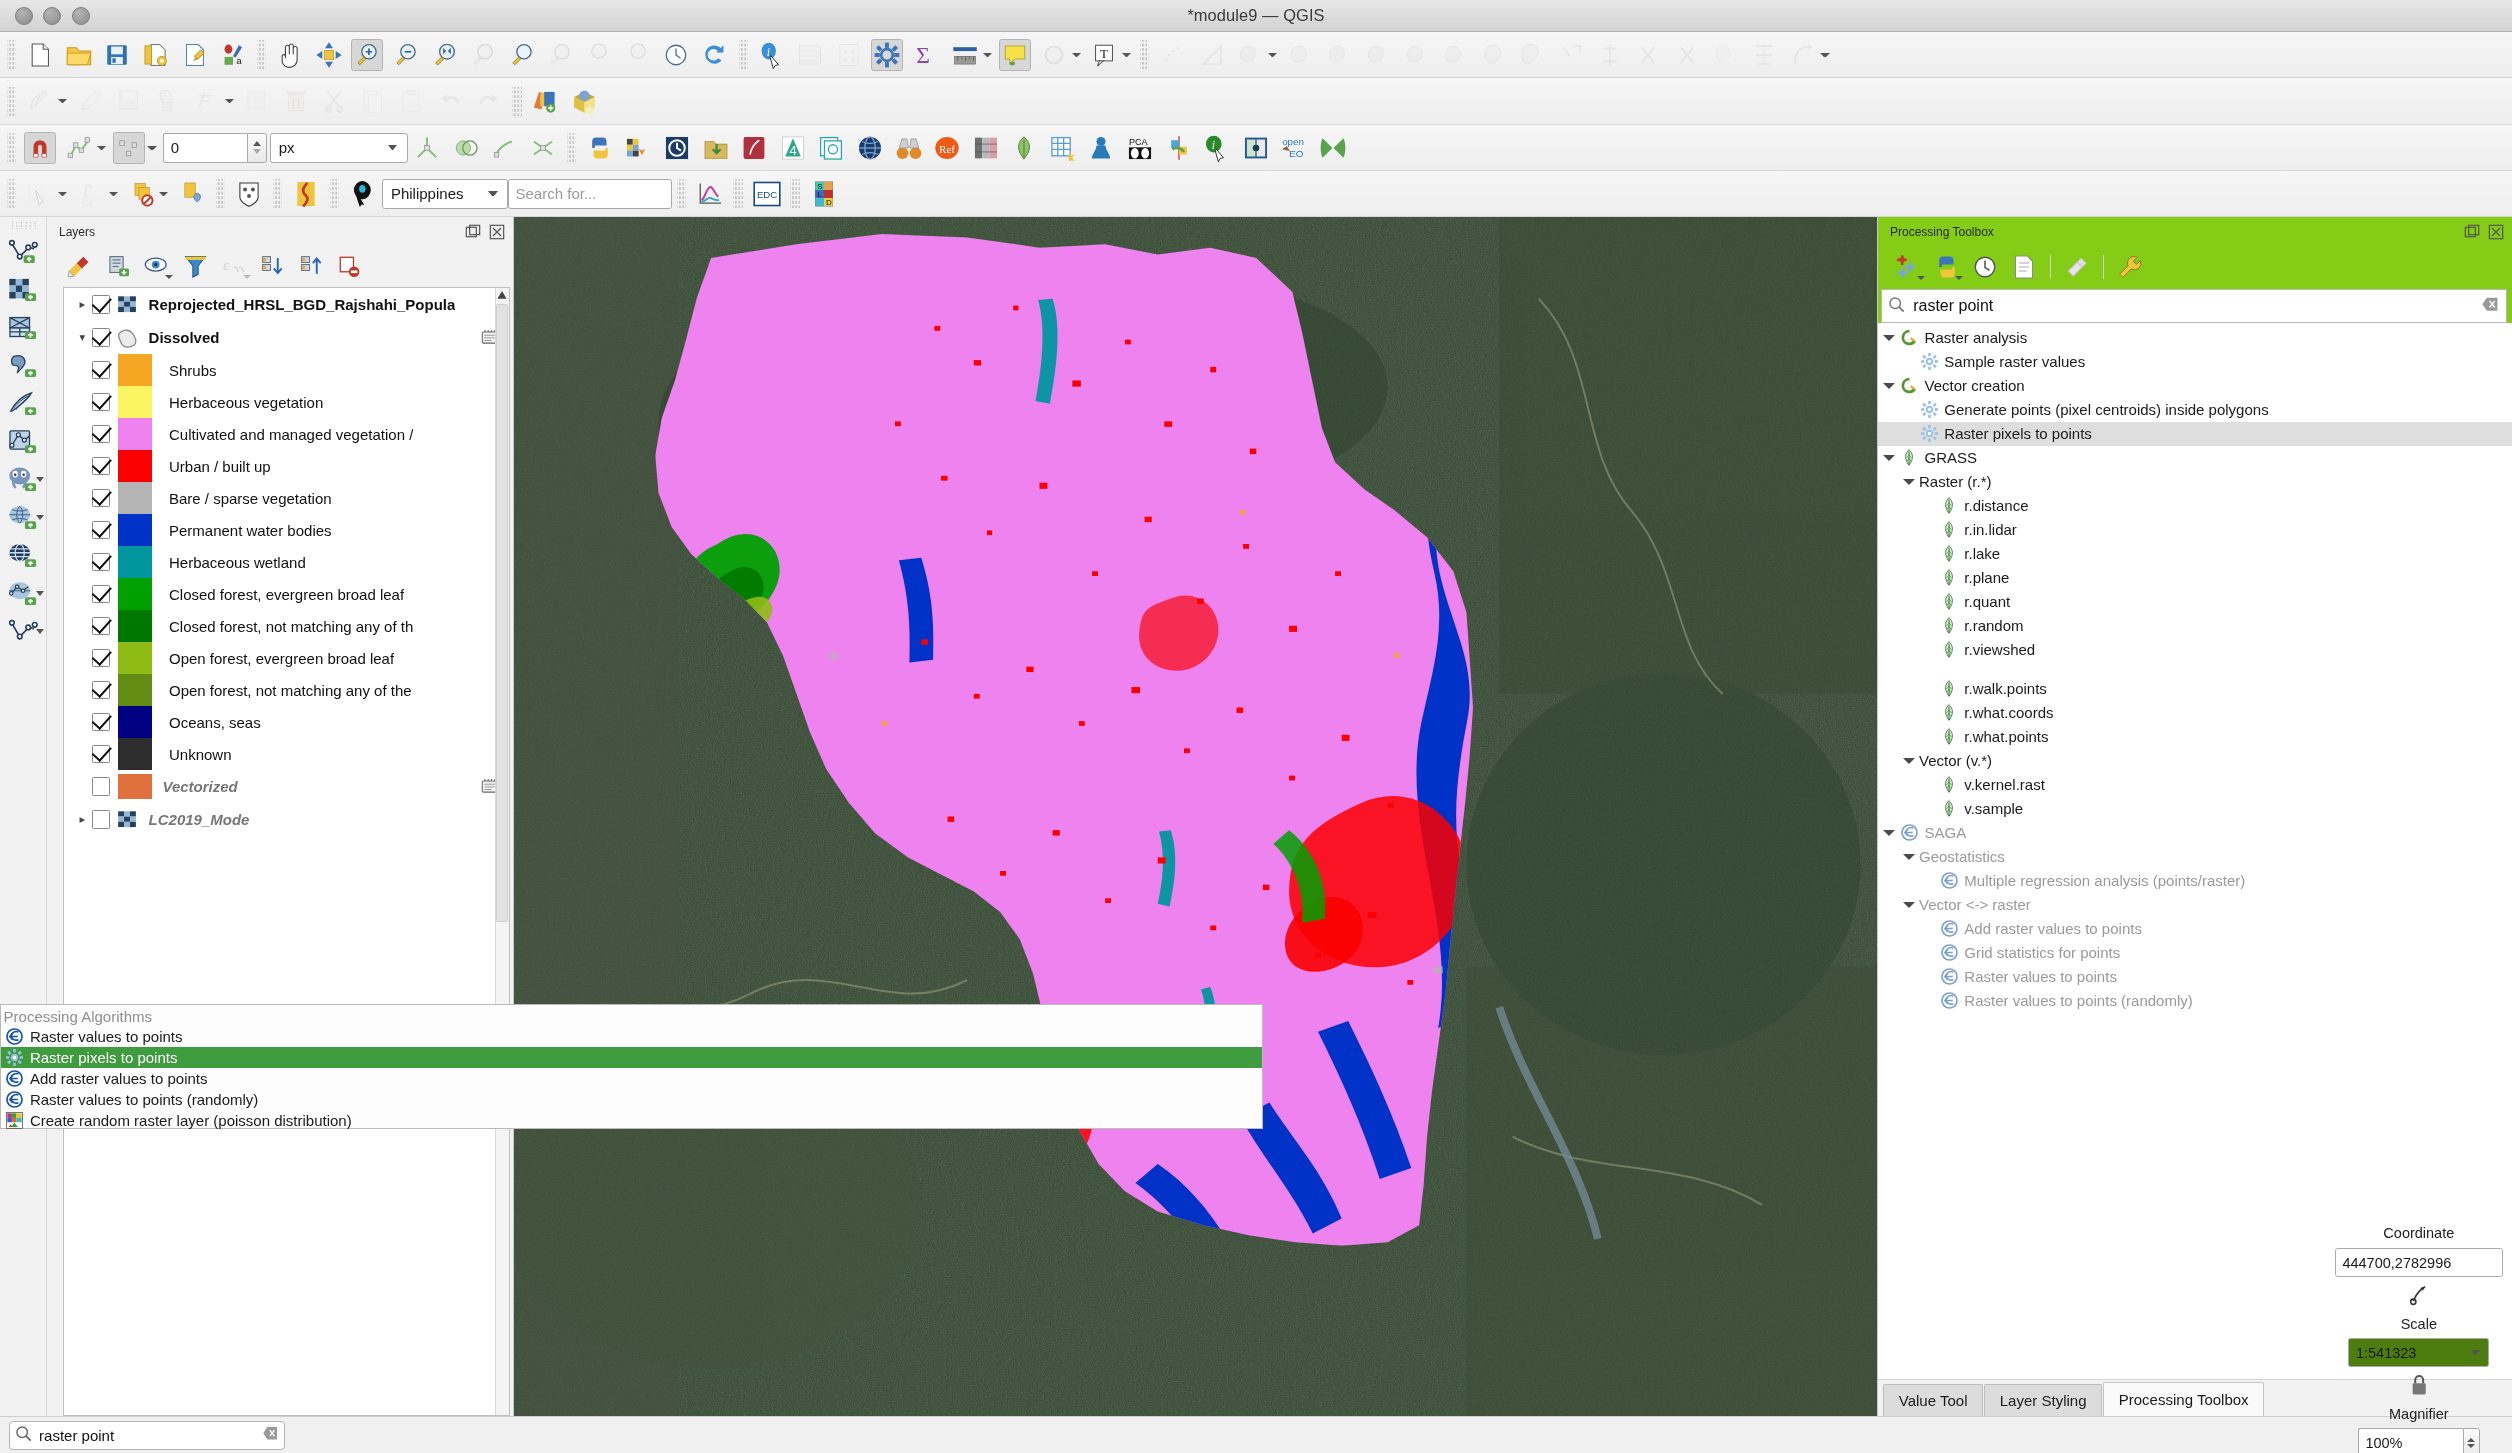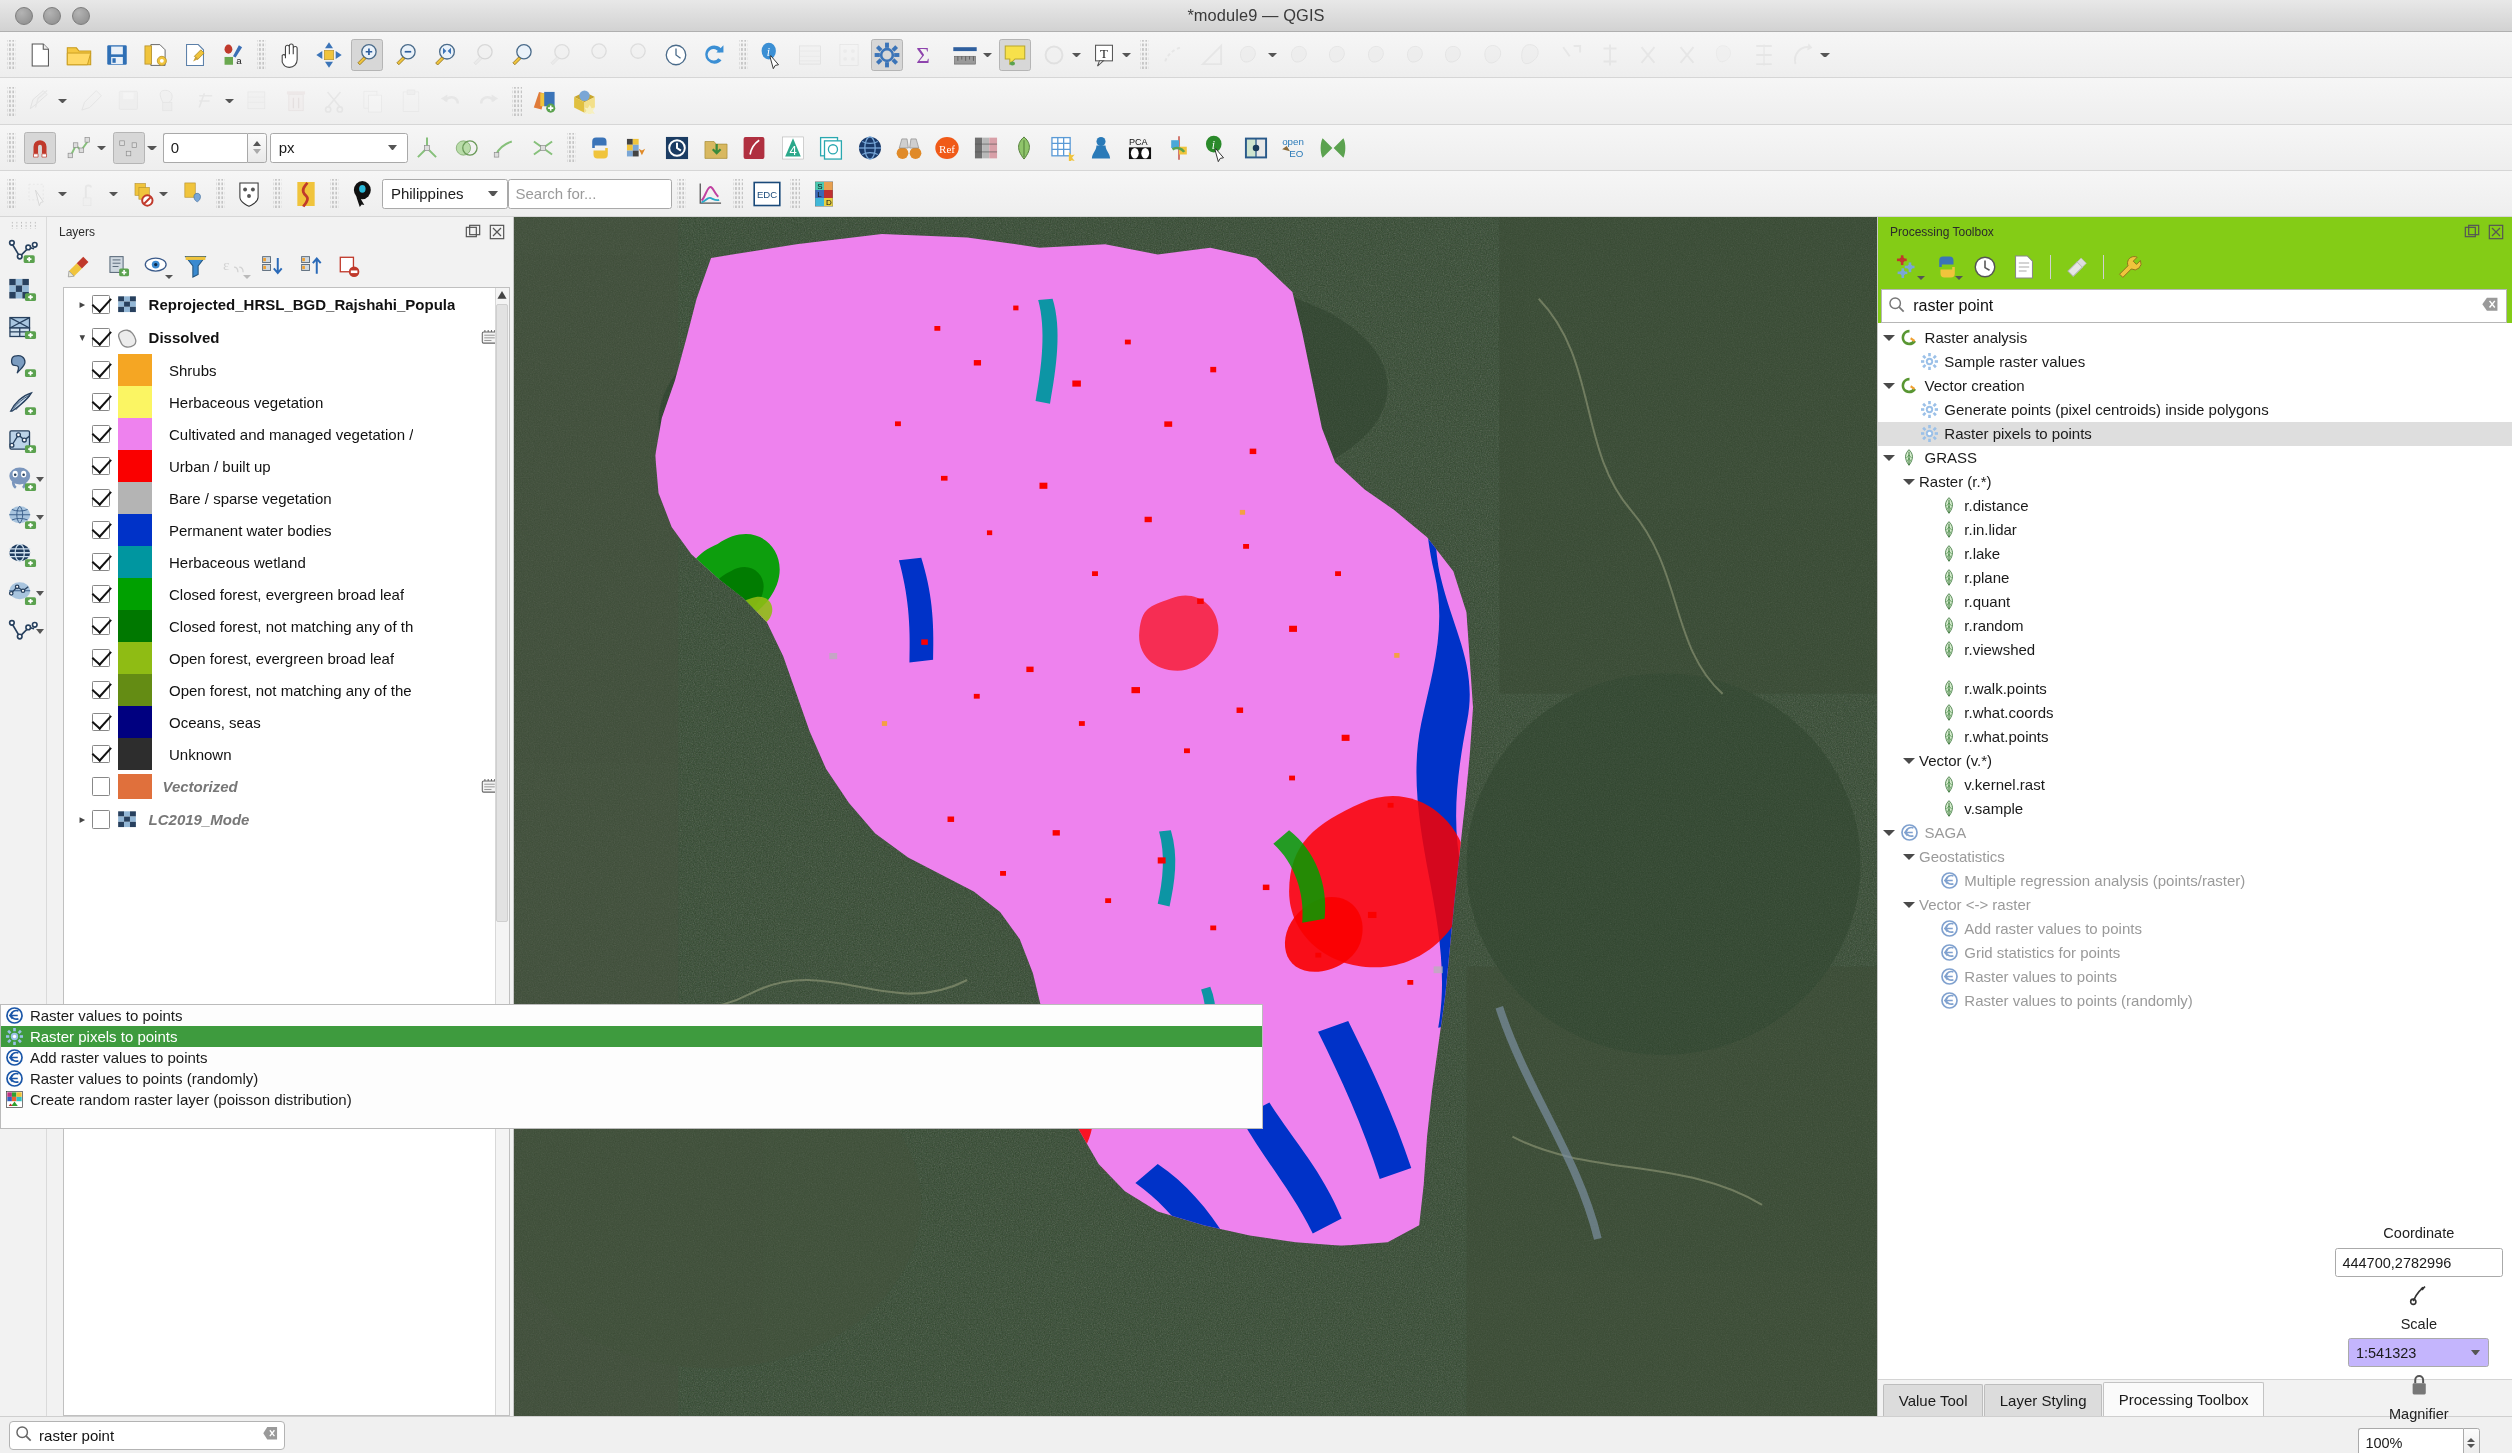--- a/index.html
+++ b/index.html
@@ -154,21 +154,21 @@
   .slabel { color:#222; }
   .sbox { background:#fff; border:0.7px solid #aaa; height:29px; display:flex;align-items:center;
      padding:0 6.6px; font-size:14.5px; border-radius:2.6px;}
   .sspin { display:flex; }
   .sspin .sbox { border-right:none; border-radius:2.6px 0 0 2.6px;}
   .sar { width:17px;height:29px;border:0.7px solid #aaa;border-radius:0 2.6px 2.6px 0;
      background:linear-gradient(180deg,#fcfcfc,#eaeaea);display:flex;flex-direction:column;
      align-items:center;justify-content:center;gap:2.6px;}
   .sar b{display:block;width:0;height:0;border-left:4px solid transparent;border-right:4px solid transparent;}
   .sar b.up{border-bottom:4.6px solid #555;} .sar b.dn{border-top:4.6px solid #555;}
-  .scombo { background:#c4b5fd;border:0.7px solid #aaa;height:29px;display:flex;align-items:center;
+  .scombo { background:#4d7c0f;border:0.7px solid #aaa;height:29px;display:flex;align-items:center;
      padding:0 4px 0 6.6px;font-size:14.5px;border-radius:2.6px;gap:5.3px;}
   .renderchk { width:17px;height:17px;border:1px solid #777;background:#fff;display:flex;align-items:center;justify-content:center;}
   .renderchk::after{content:"";width:6px;height:11.2px;border:solid #111;border-width:0 2px 2px 0;transform:rotate(42deg) translate(-0.7px,-2px);}
 </style>
 </head>
 <body>
 
 <div class="app">
 
   <div class="titlebar">
@@ -1801,20 +1801,21 @@
         </div>
       <div class="rtabs" id="rtabs">
           <div class="rtab">Value Tool</div>
           <div class="rtab">Layer Styling</div>
           <div class="rtab active">Processing Toolbox</div>
         </div>
     </div>
   </div>
 
   <div class="pa-overlay" style="top:1004px; height:125px;">
+    <div class="pa-title">Processing Algorithms</div>
     <div id="pa-rows">
         <div class="pa-row">
           <span class="pa-ic">
             <svg width="17" height="17" viewBox="0 0 26 26">
               <circle cx="13" cy="13" r="11.5" fill="none" stroke="#1a56a8" stroke-width="2.6"></circle>
               <path d="M19 6c-5-2-11 1-11 6s6 8 11 6" fill="none" stroke="#1a56a8" stroke-width="2.6"></path>
               <path d="M6 13h12M10 8l-4 5 4 5" fill="none" stroke="#1a56a8" stroke-width="2.6"></path>
             </svg>
           </span>
           <span>Raster values to points</span>

